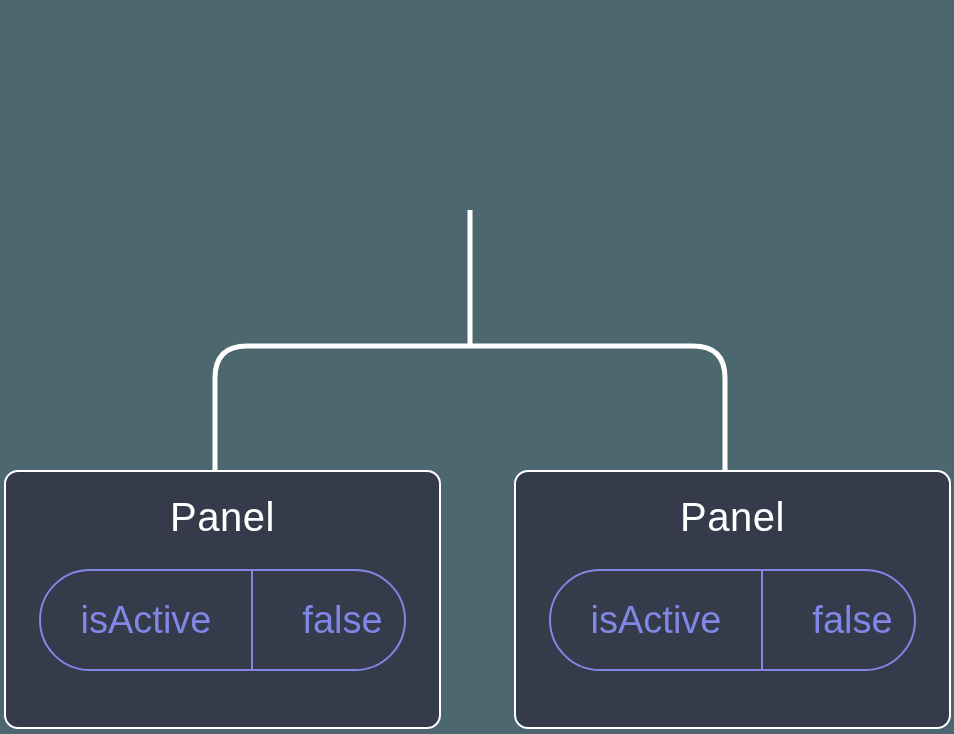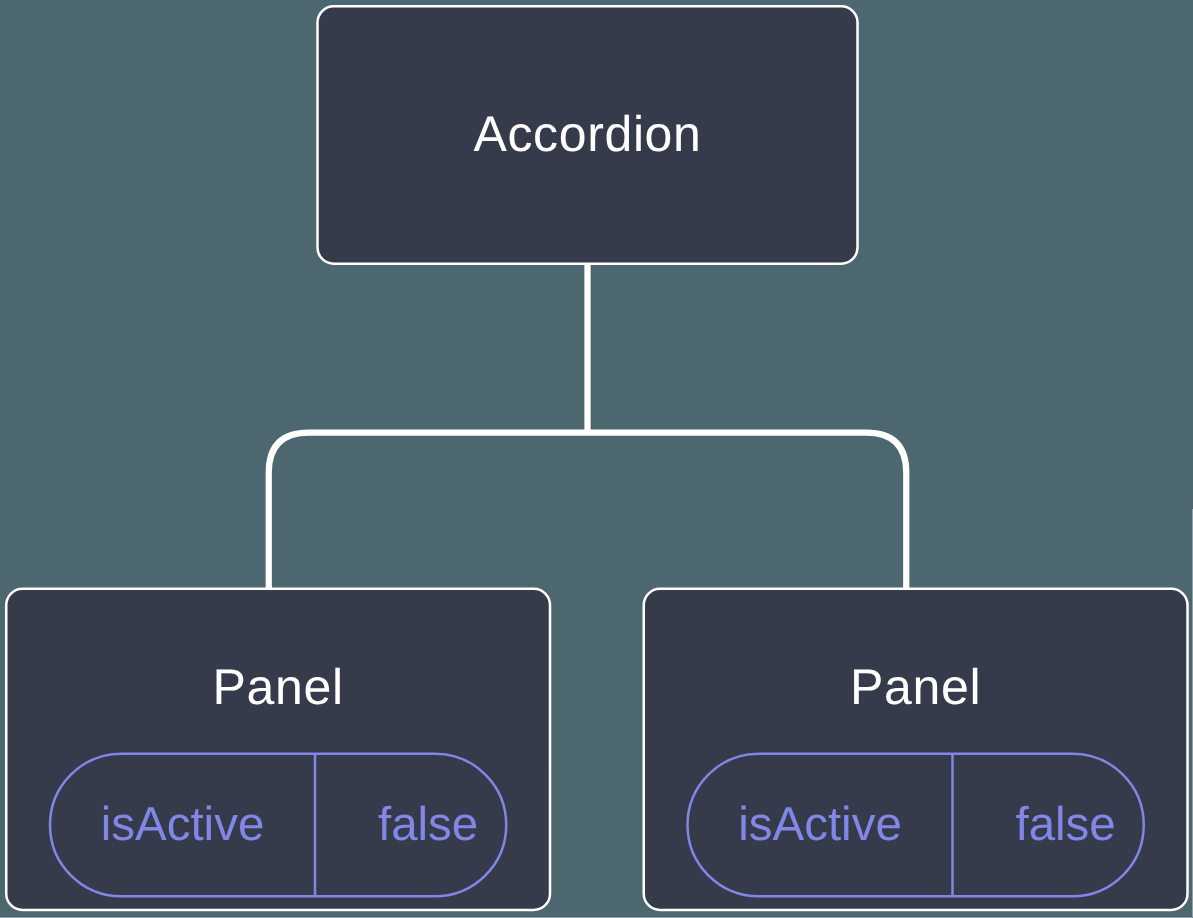--- a/index.html
+++ b/index.html
@@ -49,28 +49,28 @@
     font-weight: 500;
     color: var(--text);
     letter-spacing: 0.5px;
   }
   .node-panel {
     display: flex;
     flex-direction: column;
     align-items: center;
     top: 470px;
     width: 437px; height: 259px;
-    padding-top: 54px;
+    padding-top: 21px;
   }
   .node-panel-left  { left: 4px; }
   .node-panel-right { left: 514px; }
   .panel-label { line-height: 48px; }
   .state-pill {
     margin-top: 28px;
-    width: 367px; height: 116px;
+    width: 367px; height: 102px;
     border: 2px solid var(--accent);
     border-radius: 999px;
     display: flex;
     align-items: stretch;
     color: var(--accent);
     font-size: 38px;
     overflow: hidden;
   }
   .state-key {
     width: 212px;
@@ -90,23 +90,20 @@
 </head>
 <body>
 
 <div class="canvas">
 
   <svg class="connector-svg" viewBox="0 0 954 734" aria-hidden="true">
     <path class="connector-path" d="M470 210 L470 348"></path>
     <path class="connector-path" d="M215 472 L215 378 Q215 346 247 346 L693 346 Q725 346 725 378 L725 472"></path>
   </svg>
 
-  <div class="node node-root">
-    <span class="node-label">Accordion</span>
-  </div>
 
   <div class="node node-panel node-panel-left">
     <span class="node-label panel-label">Panel</span>
     <div class="state-pill">
       <span class="state-key">isActive</span>
       <span class="state-value">false</span>
     </div>
   </div>
 
   <div class="node node-panel node-panel-right">

